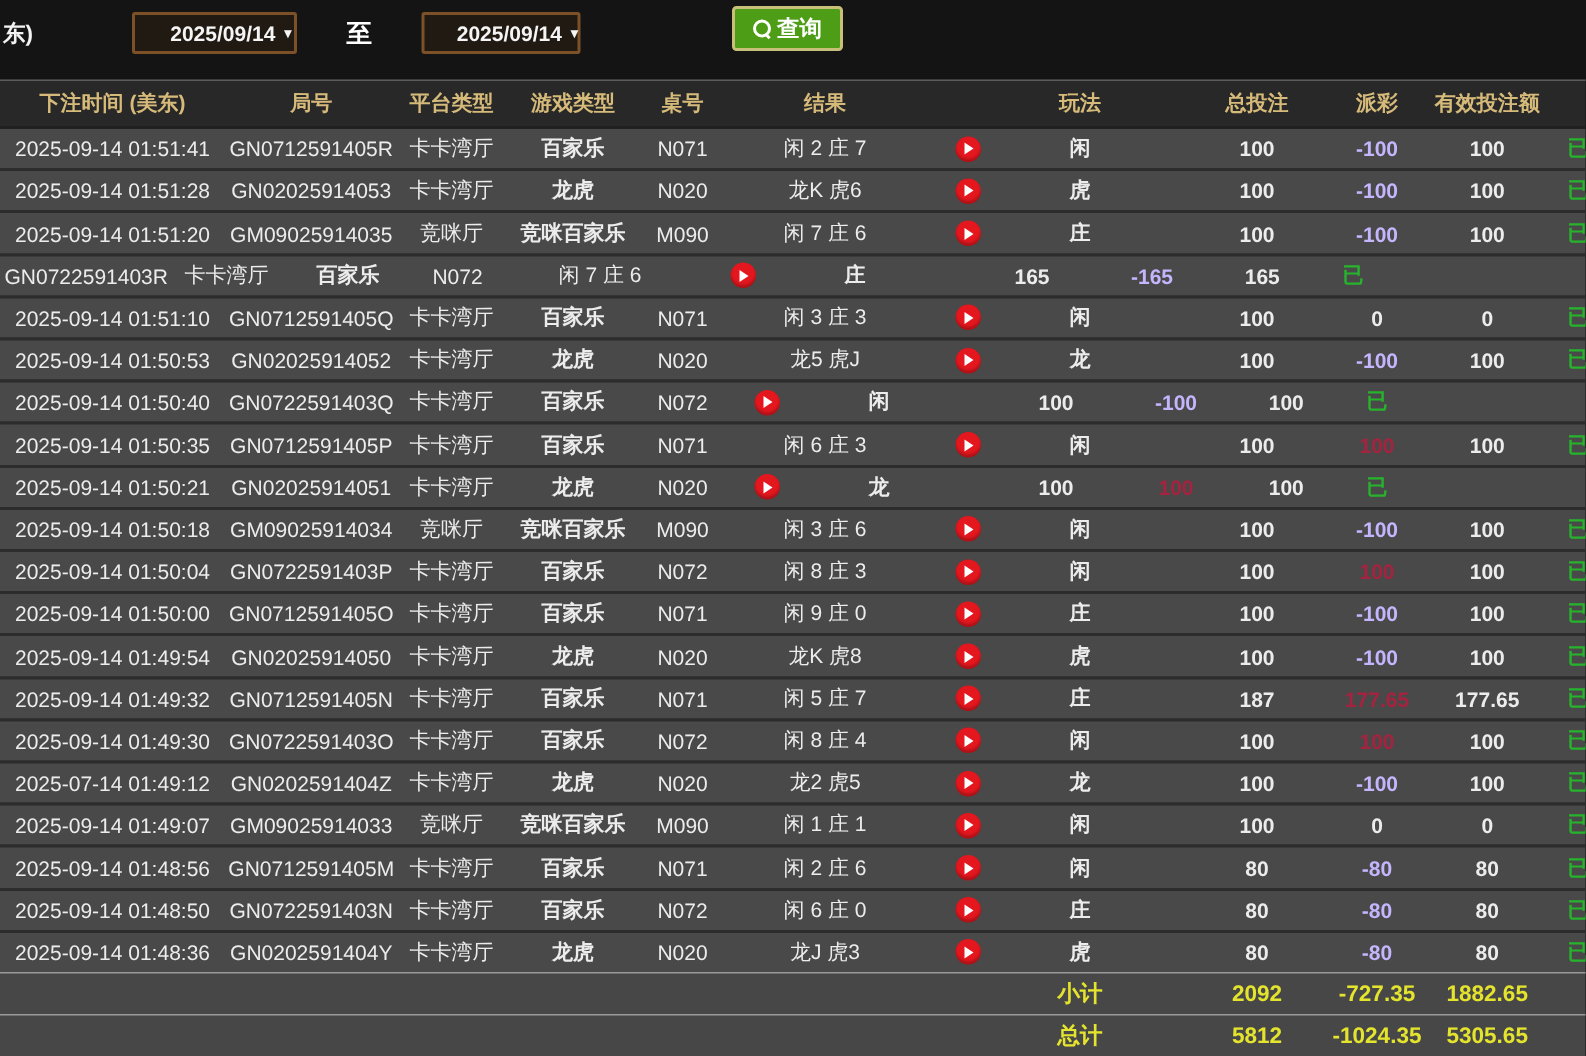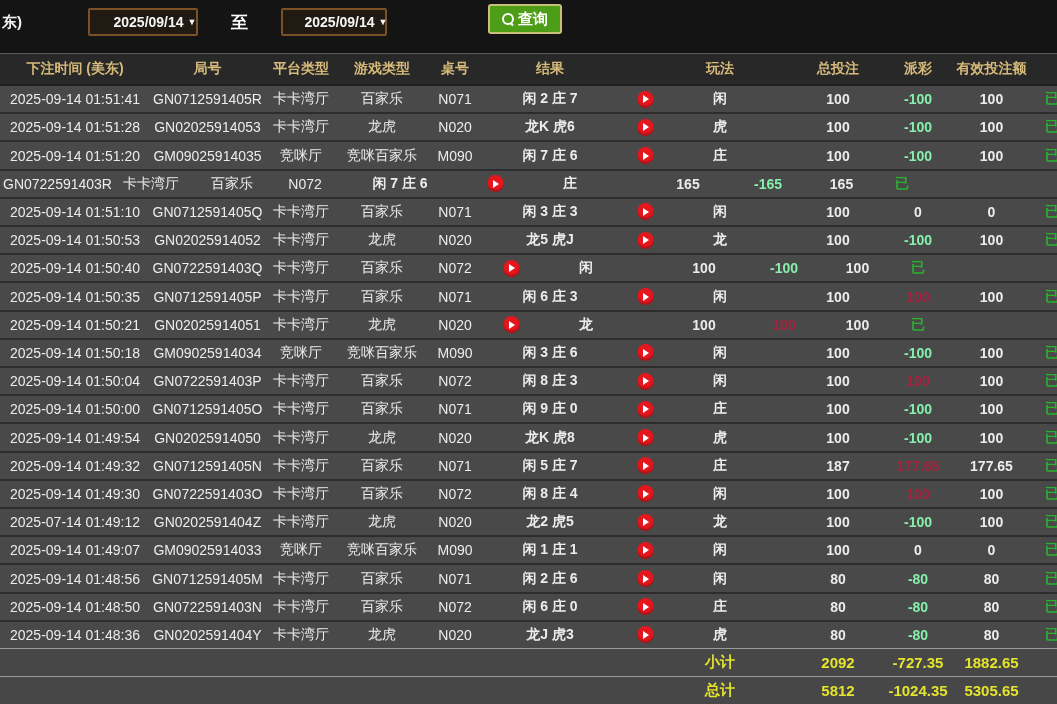--- a/index.html
+++ b/index.html
@@ -59,31 +59,31 @@
     display:flex;align-items:stretch;
     color:#e4e42e;font-size:15px;font-weight:700;
   }
   .c{
     display:flex;align-items:center;justify-content:center;
     flex:0 0 auto;box-sizing:border-box;white-space:nowrap;overflow:visible;
   }
   .col-time{width:150px;}
   .col-round{width:115px;}
   .col-platform{width:72px;}
-  .col-game{width:90px;}
+  .col-game{width:90px;font-weight:bold;}
   .col-table{width:56px;}
-  .col-result{width:134px;font-weight:700;}
+  .col-result{width:134px;font-weight:400;}
   .col-play{width:56px;}
   .col-beton{width:94px;font-weight:700;}
   .col-total{width:126px;padding-left:16px;font-weight:700;}
   .col-payout{width:50px;font-weight:700;}
   .col-valid{width:97px;font-weight:700;}
   .col-status{width:60px;justify-content:flex-start;padding-left:5px;font-weight:700;color:#27b42c;}
   .hrow .c{font-weight:700;color:#d6ba7a;}
-  .payout-neg{color:#86efac;}
+  .payout-neg{color:#c4b5fd;}
   .payout-pos{color:#a62340;}
   .payout-zero{color:#ececec;}
   .playbtn{
     width:17px;height:17px;border-radius:50%;background:#e5171e;
     display:flex;align-items:center;justify-content:center;cursor:pointer;
     box-shadow:inset 0 -2px 2px rgba(0,0,0,.25);
   }
   .tri{
     width:0;height:0;margin-left:2px;
     border-left:6px solid #ffffff;

